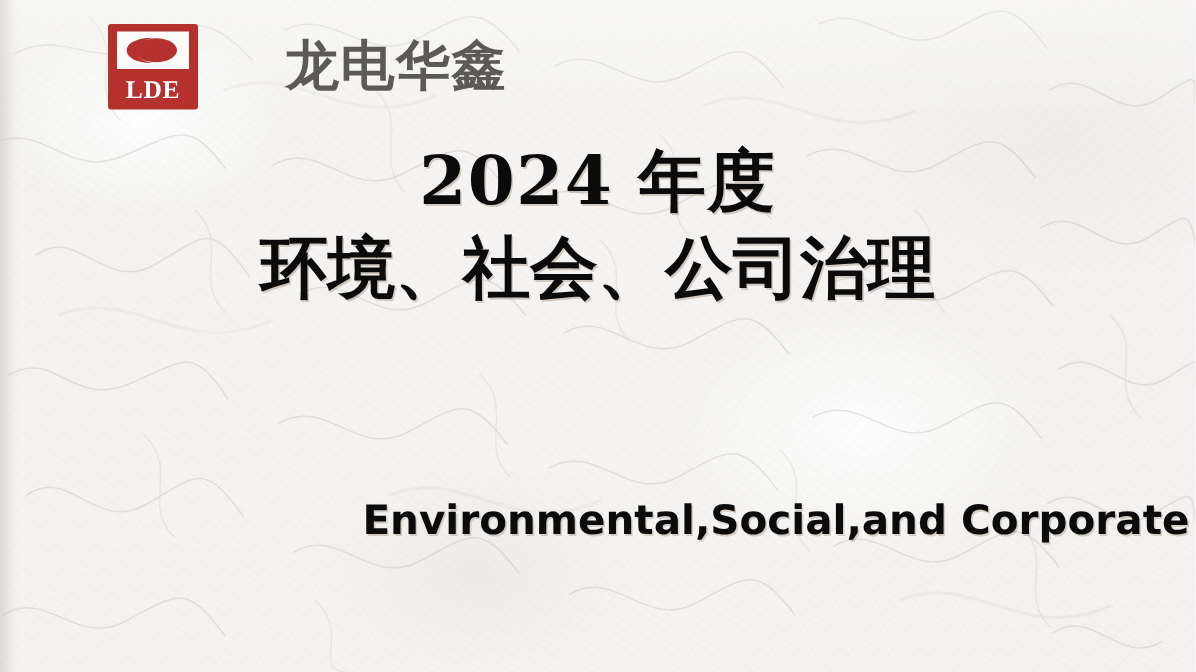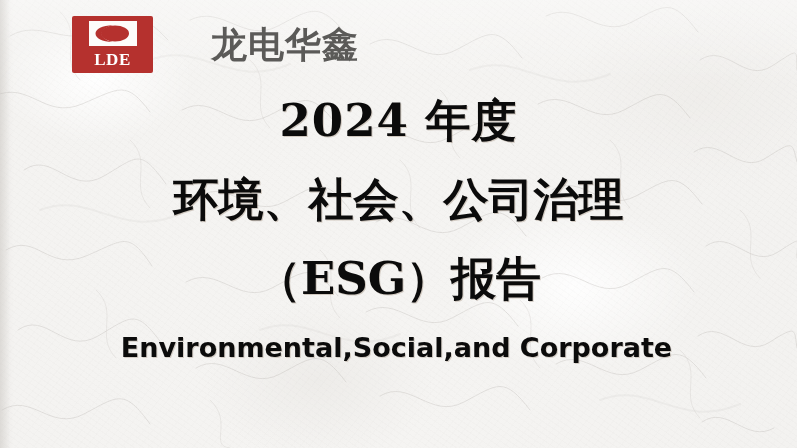--- a/index.html
+++ b/index.html
@@ -57,21 +57,21 @@
   #brand-lockup {
     position: absolute;
     left: 72px;
     top: 16px;
     display: flex;
     align-items: center;
     gap: 14px;
   }
   #brand-logo-mark {
     position: relative;
-    width: 81px;
+    width: 60px;
     height: 57px;
     background: #b5312e;
     border-radius: 2px;
     display: flex;
     flex-direction: column;
     align-items: center;
     box-shadow: 0 0 0 0 rgba(0,0,0,0);
   }
   #logo-swoosh-panel {
     width: 48px;
@@ -119,37 +119,36 @@
     white-space: nowrap;
   }
   #title-line-year {
     font-size: 45px;
     line-height: 58px;
     letter-spacing: 1px;
   }
   #title-line-pillars {
     font-size: 45px;
     line-height: 58px;
-    margin-top: 21px;
     letter-spacing: 0px;
   }
   #title-line-esg {
     font-size: 45px;
     line-height: 58px;
     margin-top: 21px;
     letter-spacing: 0px;
   }
 
   
   #subtitle-block {
     position: absolute;
     left: 0;
     right: 4px;
     top: 330px;
-    text-align: center;
+    text-align: right;
   }
   .subtitle-line {
     font-family: "DejaVu Sans", "Liberation Sans", sans-serif;
     font-weight: 700;
     color: #0b0b0b;
     font-size: 27px;
     line-height: 36px;
     text-shadow: 1px 1px 0 rgba(120,95,70,0.25);
     white-space: nowrap;
   }
@@ -231,20 +230,19 @@
       </div>
       <div id="logo-lde-text">LDE</div>
     </div>
 
     <div id="brand-name-cn">龙电华鑫</div>
   </div>
 
   <div id="title-block">
     <div class="title-line" id="title-line-year">2024 年度</div>
     <div class="title-line" id="title-line-pillars">环境、社会、公司治理</div>
-    <div class="title-line" id="title-line-esg">（ESG）报告</div>
   </div>
 
   <div id="subtitle-block">
     <div class="subtitle-line" id="subtitle-line-1">Environmental,Social,and Corporate</div>
   </div>
 
 </div>
 
 </body></html>

